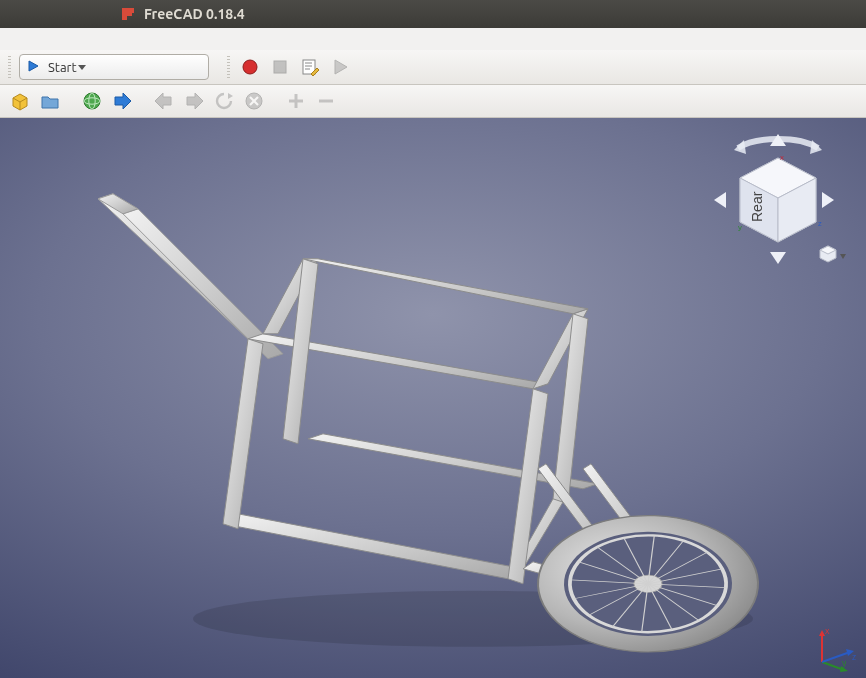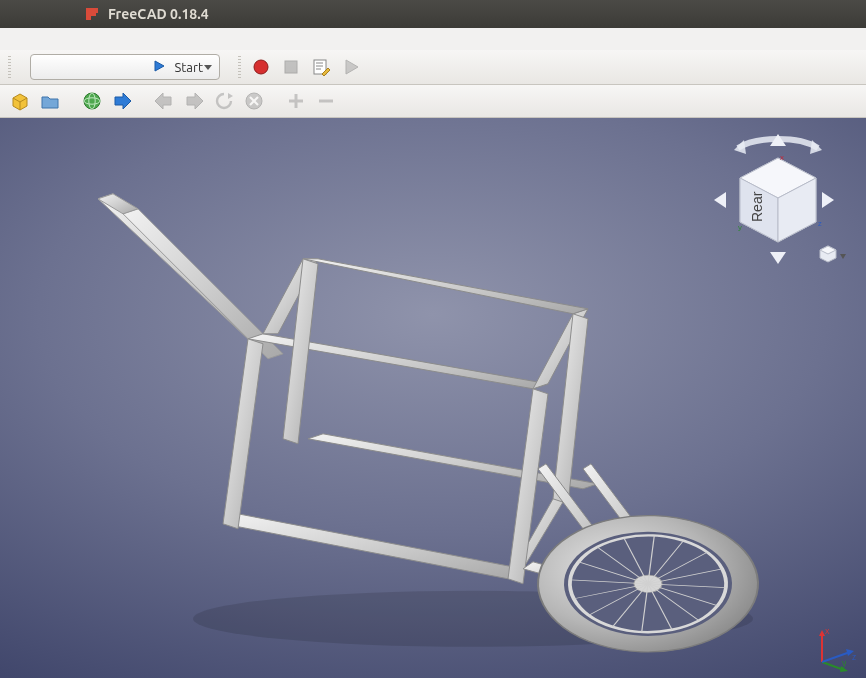--- a/index.html
+++ b/index.html
@@ -1,24 +1,24 @@
 <!DOCTYPE html>
 <html><head>
 <meta charset="utf-8">
 <style>
   * { margin: 0; padding: 0; box-sizing: border-box; }
   html, body { width: 866px; height: 678px; overflow: hidden; font-family: "Ubuntu", "DejaVu Sans", sans-serif; font-size: 13px; }
   .window { width: 866px; height: 678px; display: flex; flex-direction: column; background: #f2f1f0; }
-  .titlebar { height: 28px; background: linear-gradient(#4b4a46, #3c3b37); display: flex; align-items: center; padding-left: 84px; gap: 8px; }
+  .titlebar { height: 28px; background: linear-gradient(#4b4a46, #3c3b37); display: flex; align-items: center; padding-left: 120px; gap: 8px; }
   .titlebar .app-icon { width: 16px; height: 16px; display:flex; align-items:center; justify-content:center; }
   .titlebar .title { color: #dfdbd2; font-weight: bold; font-size: 14px; }
   .menubar { height: 22px; background: #f2f1f0; }
   .toolbar { display: flex; align-items: center; gap: 6px; padding: 4px 8px; background: linear-gradient(#f7f6f5,#e9e7e4); border-bottom: 1px solid #c8c5bf; }
   .toolbar-sep { width: 6px; }
-  .workbench-selector { display: flex; align-items: center; border: 1px solid #b0ada6; border-radius: 4px; background: linear-gradient(#ffffff,#ececec); height: 26px; padding: 0 6px 0 6px; width: 190px; justify-content: flex-end; margin-left: 11px; }
+  .workbench-selector { display: flex; align-items: center; border: 1px solid #b0ada6; border-radius: 4px; background: linear-gradient(#ffffff,#ececec); height: 26px; padding: 0 6px 0 6px; width: 190px; justify-content: flex-start; }
   .workbench-selector .left { display:flex; align-items:center; gap:6px; }
   .workbench-selector .label { font-size: 13px; color: #333; }
   .tbtn { width: 24px; height: 24px; display: flex; align-items: center; justify-content: center; border-radius: 3px; }
   .tbtn.disabled { opacity: 0.45; }
   .toolbar2 { display: flex; align-items: center; gap: 6px; padding: 4px 8px; background: linear-gradient(#f7f6f5,#e9e7e4); border-bottom: 1px solid #c8c5bf; }
   .viewport { flex: 1; position: relative; background: radial-gradient(ellipse 130% 110% at 50% 35%, #8f93ab 0%, #6c7190 35%, #41476c 70%, #2e3458 100%); overflow:hidden; }
   .model-img { position:absolute; left:50%; top:50%; transform:translate(-50%,-48%); }
   .navcube { position:absolute; top:12px; right:18px; width:140px; height:150px; }
   .axis-triad { position:absolute; bottom:6px; right:6px; width:50px; height:50px; }
   .handle { width:3px; height:22px; background: repeating-linear-gradient(#c4c1ba 0 1px, transparent 1px 3px); margin-right:2px; }

